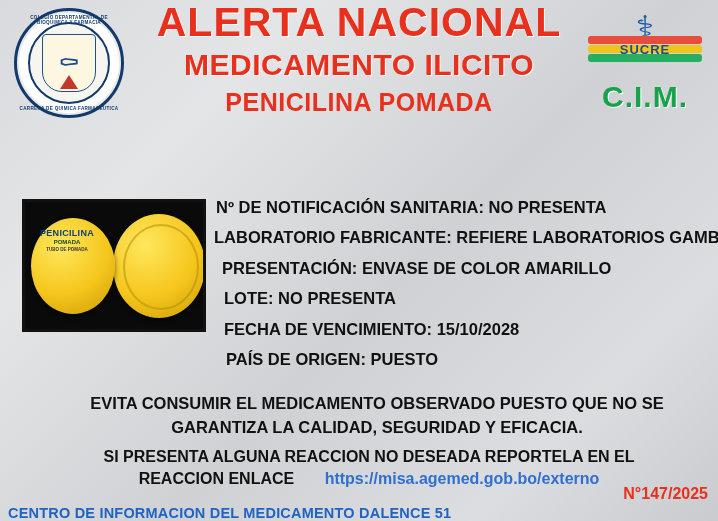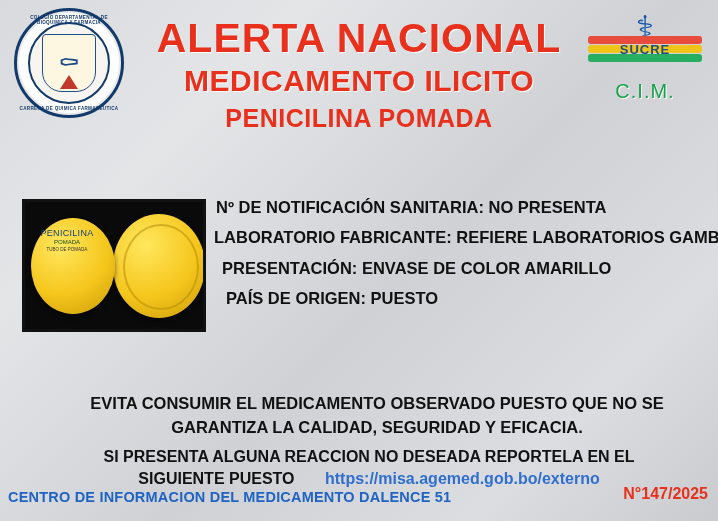--- a/index.html
+++ b/index.html
@@ -149,33 +149,33 @@
     width: 100%;
     font-size: 13px;
     font-weight: bold;
     color: #1b4f8a;
     letter-spacing: 1px;
   }
   .logo-right .cim {
     position: absolute;
     top: 74px;
     width: 100%;
-    font-size: 20px;
-    font-weight: normal;
+    font-size: 30px;
+    font-weight: bold;
     color: #17a34a;
     letter-spacing: 1px;
     text-shadow: 1px 1px 0 #ffffff;
   }
 
   
   .headings {
     position: absolute;
     left: 120px;
     right: 120px;
-    top: 18px;
+    top: 2px;
     text-align: center;
   }
   .title-main {
     font-size: 41px;
     font-weight: bold;
     color: #e8301c;
     letter-spacing: 1px;
     line-height: 1.02;
     text-shadow: 1px 1px 0 #ffffff;
   }
@@ -234,21 +234,21 @@
     height: 104px;
   }
   .photo .label {
     position: absolute;
     left: 8px;
     top: 26px;
     width: 68px;
     text-align: center;
     color: #0f3f7a;
     font-size: 8px;
-    font-weight: normal;
+    font-weight: bold;
     line-height: 1.25;
   }
   .photo .label .lbl-name { font-size: 9px; letter-spacing: .3px; }
   .photo .label .lbl-sub { font-size: 6px; color: #124b1e; }
   .photo .label .lbl-fine { font-size: 4.5px; color: #333; }
   .photo .cap-ring {
     position: absolute;
     left: 98px;
     top: 22px;
     width: 72px;
@@ -306,21 +306,21 @@
     color: #2f6fd0;
     font-weight: bold;
     text-decoration: none;
     padding-left: 26px;
   }
 
   
   .footer-left {
     position: absolute;
     left: 8px;
-    bottom: 16px;
+    bottom: 0;
     font-size: 14.5px;
     font-weight: bold;
     color: #1f63c4;
     letter-spacing: .2px;
   }
   .footer-right {
     position: absolute;
     right: 10px;
     bottom: 18px;
     font-size: 16px;
@@ -373,32 +373,34 @@
       <div class="lbl-sub">POMADA</div>
       <div class="lbl-fine">TUBO DE POMADA</div>
     </div>
     <div class="cap-ring"></div>
   </div>
 
   <div class="details">
     <div class="row r1">Nº DE NOTIFICACIÓN SANITARIA: NO PRESENTA</div>
     <div class="row r2">LABORATORIO FABRICANTE: REFIERE LABORATORIOS GAMBOA LTDA</div>
     <div class="row r3">PRESENTACIÓN: ENVASE DE COLOR AMARILLO</div>
+    <div class="row r4">LOTE: NO PRESENTA</div>
+    <div class="row r5">FECHA DE VENCIMIENTO: 15/10/2028</div>
     <div class="row r6">PAÍS DE ORIGEN: PUESTO</div>
   </div>
 
   <div class="warning">
     <div>EVITA CONSUMIR EL  MEDICAMENTO OBSERVADO PUESTO QUE NO SE</div>
     <div>GARANTIZA LA CALIDAD, SEGURIDAD Y EFICACIA.</div>
   </div>
 
   <div class="report">
     <div>SI PRESENTA ALGUNA REACCION NO DESEADA REPORTELA EN EL</div>
     <div>
-      <span>SIGUIENTE PUESTO</span>
+      <span>REACCION ENLACE</span>
       <a class="link" href="#">https://misa.agemed.gob.bo/externo</a>
     </div>
   </div>
 
   <div class="footer-left">CENTRO DE INFORMACION DEL MEDICAMENTO DALENCE 51</div>
   <div class="footer-right">N°147/2025</div>
 
 </div>
 
 </body></html>

